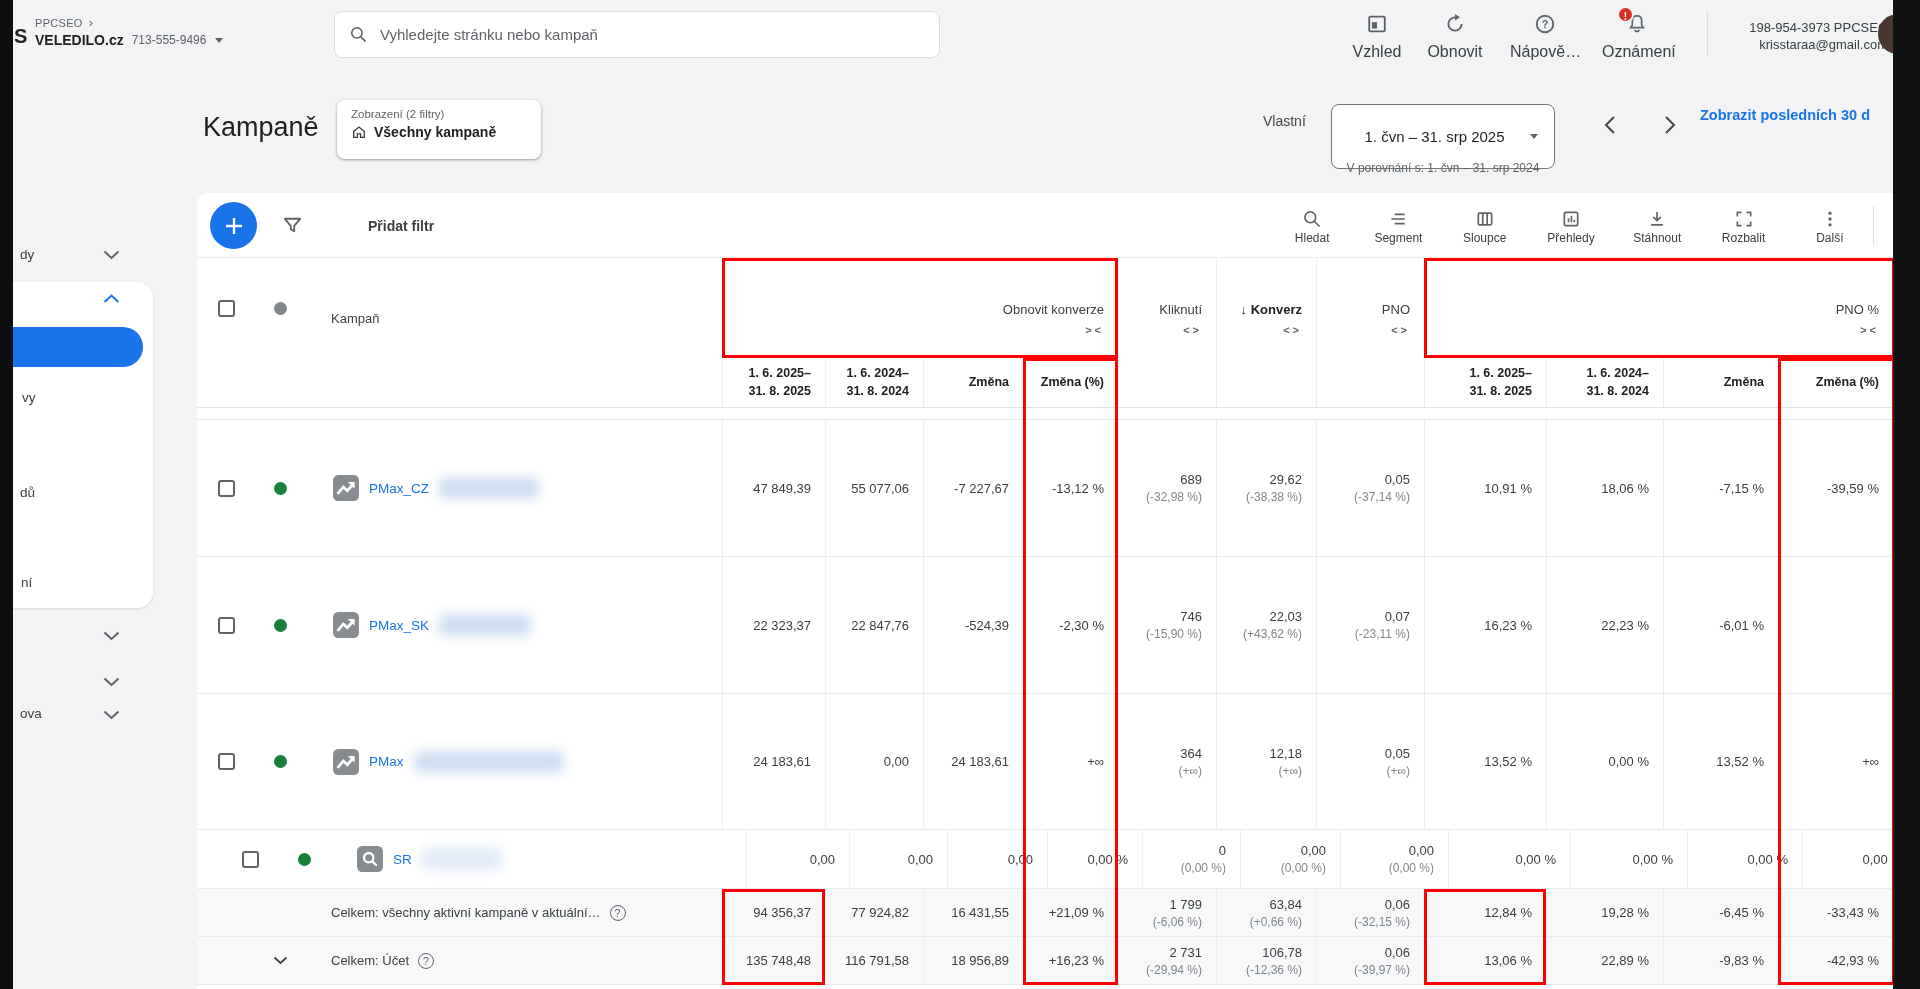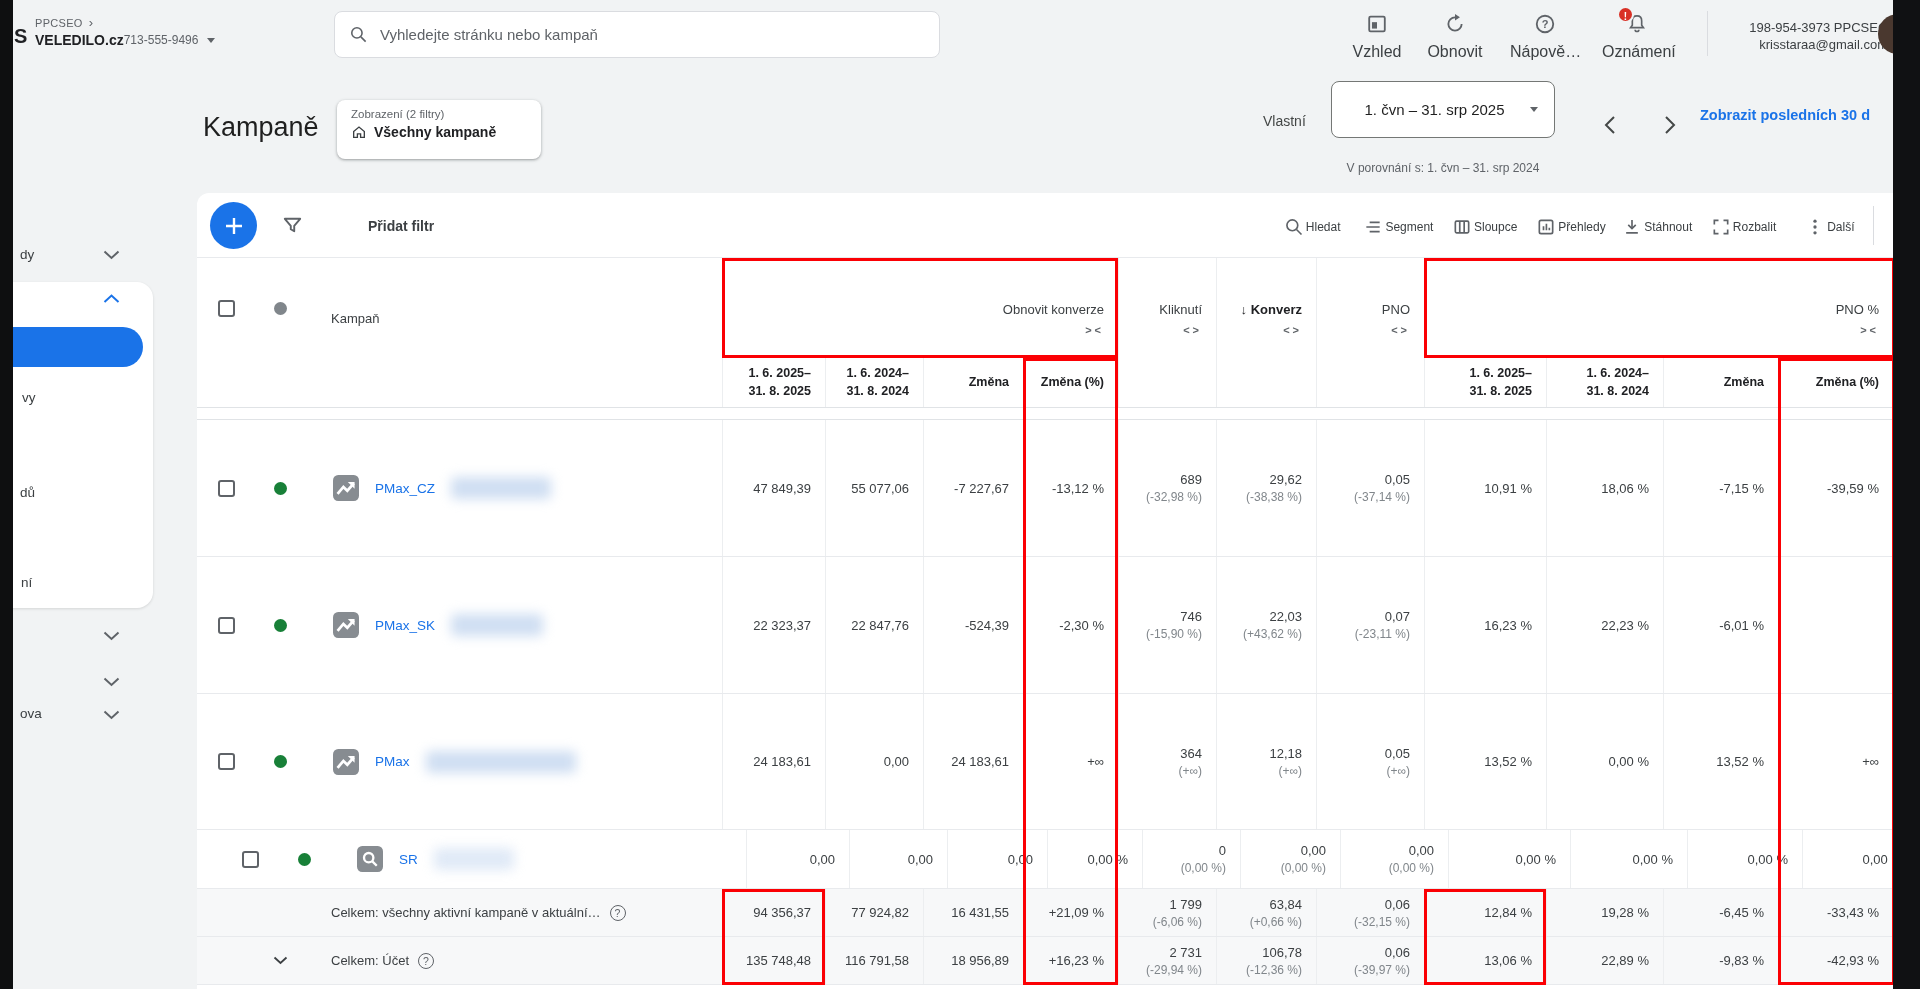--- a/index.html
+++ b/index.html
@@ -11,58 +11,58 @@
   .edge-left  { position:absolute; left:0; top:0; width:13px; height:989px; background:#0e0f10; z-index:60; }
   .edge-right { position:absolute; left:1893px; top:0; width:27px; height:989px; background:#101113; z-index:60; }
   .s-letter { position:absolute; left:14px; top:25px; font-size:20px; font-weight:700; color:#202124; z-index:55; }
   .avatar { position:absolute; left:1878px; top:14px; width:40px; height:40px; border-radius:50%; background:#4a382f; z-index:55; }
 
   
   .crumb { position:absolute; left:35px; top:15px; font-size:11px; color:#5f6368; letter-spacing:.3px; }
   .crumb .sep { margin-left:6px; font-size:13px; color:#5f6368; }
   .acct-line { position:absolute; left:35px; top:32px; display:flex; align-items:center; }
   .acct-name { font-size:14px; font-weight:700; color:#202124; }
-  .acct-id { font-size:12px; color:#5f6368; }
+  .acct-id { font-size:12px; color:#5f6368; margin-left:8px; }
   .caret { width:0; height:0; border-left:4.5px solid transparent; border-right:4.5px solid transparent; border-top:5px solid #5f6368; margin-left:9px; }
   .searchbox { position:absolute; left:334px; top:11px; width:606px; height:47px; background:#fff; border:1px solid #dadce0; border-radius:8px; display:flex; align-items:center; padding:0 14px; }
   .searchbox svg { flex:0 0 auto; }
   .searchbox input { border:none; outline:none; flex:1; margin-left:12px; font-size:15px; color:#3c4043; background:transparent; font-family:"Liberation Sans",sans-serif; }
   .searchbox input::placeholder { color:#5f6368; }
   .top-action { position:absolute; top:13px; width:70px; text-align:center; color:#5f6368; cursor:pointer; }
   .top-action .lbl { font-size:16px; color:#3c4043; margin-top:4px; white-space:nowrap; }
   .badge { position:absolute; top:-7px; right:14px; width:17px; height:17px; background:#d93025; border-radius:50%; color:#fff; font-size:10px; font-weight:700; line-height:17px; text-align:center; border:2px solid #f1f3f4; }
   .top-divider { position:absolute; left:1707px; top:11px; height:45px; border-left:1px solid #dadce0; }
   .profile { position:absolute; left:1712px; top:19px; width:176px; text-align:right; font-size:13px; color:#3c4043; line-height:17px; }
 
   
   .page-title { position:absolute; left:203px; top:112px; font-size:27px; color:#1f1f1f; }
   .view-chip { position:absolute; left:337px; top:100px; width:204px; height:59px; background:#fff; border-radius:8px; box-shadow:0 1px 2px rgba(60,64,67,.3), 0 1px 3px 1px rgba(60,64,67,.15); padding:8px 14px; cursor:pointer; }
   .view-chip .l1 { font-size:11.5px; color:#5f6368; }
   .view-chip .l2 { display:flex; align-items:center; gap:7px; margin-top:4px; font-size:14px; font-weight:700; color:#202124;text-align:right; }
   .range-type { position:absolute; left:1263px; top:113px; font-size:14px; color:#444746; }
-  .datebox { position:absolute; left:1331px; top:81px; width:224px; height:57px; background:#fff; border:1px solid #747775; border-radius:8px; display:flex; align-items:center; padding:16px 16px; cursor:pointer; }
+  .datebox { position:absolute; left:1331px; top:104px; width:224px; height:65px; background:#fff; border:1px solid #747775; border-radius:8px; display:flex; align-items:center; padding:16px 16px; cursor:pointer; }
   .datebox .txt { font-size:15px; color:#1f1f1f; flex:1; text-align:center; }
   .compare-note { position:absolute; left:1311px; top:161px; width:264px; text-align:center; font-size:12px; color:#5f6368; }
   .nav-arrow { position:absolute; top:105px; width:40px; height:40px; display:flex; align-items:center; justify-content:center; cursor:pointer; color:#444746; }
   .quick-link { position:absolute; left:1700px; top:107px; width:190px; overflow:hidden; white-space:nowrap; font-size:14.5px; font-weight:700; color:#1a73e8; cursor:pointer; }
 
   
   .side-frag { position:absolute; font-size:13.5px; color:#3c4043; z-index:5; }
   .side-chev { position:absolute; z-index:20; cursor:pointer; }
   .nav-card { position:absolute; left:-12px; top:282px; width:165px; height:326px; background:#fff; border-radius:16px; box-shadow:0 1px 3px rgba(0,0,0,.12); z-index:4; }
   .nav-pill { position:absolute; left:-12px; top:327px; width:155px; height:40px; background:#1a73e8; border-radius:0 20px 20px 0; z-index:6; cursor:pointer; }
 
   
   .panel { position:absolute; left:197px; top:193px; width:1696px; height:796px; background:#fff; border-radius:12px 0 0 0; z-index:10; overflow:hidden; }
   .toolbar { position:relative; height:65px; border-bottom:1px solid #e8eaed; }
   .plus-btn { position:absolute; left:13px; top:9px; width:47px; height:47px; border-radius:50%; background:#1a73e8; display:flex; align-items:center; justify-content:center; cursor:pointer; }
   .funnel-btn { position:absolute; left:84px; top:21px; color:#5f6368; cursor:pointer; }
   .addfilter { position:absolute; left:171px; top:0; height:65px; display:flex; align-items:center; font-size:14px; font-weight:700; color:#3c4043; cursor:pointer; }
   .tools { position:absolute; left:1072px; top:0; width:604px; height:65px; display:flex; }
-  .tool { flex:1; display:flex; flex-direction:row; align-items:center; justify-content:center; gap:2px; color:#5f6368; cursor:pointer; padding-top:2px; }
+  .tool { flex:1; display:flex; flex-direction:column; align-items:center; justify-content:center; gap:2px; color:#5f6368; cursor:pointer; padding-top:2px; }
   .tool .lbl { font-size:12px; color:#3c4043; white-space:nowrap; }
   .tools-divider { position:absolute; left:1676px; top:13px; height:39px; border-left:1px solid #dadce0; }
 
   .tr { display:grid; grid-template-columns:58px 50px 417px 103px 98px 100px 95px 98px 100px 108px 122px 117px 115px 115px; }
   .td { display:flex; align-items:center; }
   .num { justify-content:flex-end; padding-right:14px; font-size:13px; color:#3c4043; border-left:1px solid #eceef0; }
   .num.two { flex-direction:column; align-items:flex-end; justify-content:center; }
   .sub-val { font-size:12px; color:#80868b; margin-top:3px; }
   .c-check { justify-content:center; }
   .c-dot { justify-content:center; }
@@ -78,21 +78,21 @@
   .sorted { font-weight:700; color:#202124; }
   .gc4{grid-column:4/span 4;} .gc8{grid-column:8;} .gc9{grid-column:9;} .gc10{grid-column:10;} .gc11{grid-column:11/span 4;}
   .sc4{grid-column:4;} .sc5{grid-column:5;} .sc6{grid-column:6;} .sc7{grid-column:7;} .sc11{grid-column:11;} .sc12{grid-column:12;} .sc13{grid-column:13;} .sc14{grid-column:14;}
 
   .r-sub { height:50px; border-bottom:1px solid #e0e3e6; }
   .sh { flex-direction:column; align-items:flex-end; justify-content:center; padding-right:14px; font-size:12.5px; font-weight:700; color:#202124; line-height:1.4; cursor:pointer; }
   .gap-row { height:12px; border-bottom:1px solid #e0e3e6; }
 
   .body-r { border-bottom:1px solid #e8eaed; }
   .h137{height:137px;} .h136{height:136px;} .h59{height:59px;padding-left:24px;} .h48{height:48px; background:#f7f8f9;}
-  .c-name { padding-left:28px; gap:16px; overflow:hidden; white-space:nowrap; }
+  .c-name { padding-left:28px; gap:10px; overflow:hidden; white-space:nowrap; }
   .cicon { width:26px; height:26px; flex:0 0 auto; }
   .clink { font-size:13.5px; color:#1a73e8; text-decoration:none; cursor:pointer; }
   .blurred { height:22px; border-radius:4px; background:#cfdef2; filter:blur(6px); flex:0 0 auto; }
   .tot-label { padding-left:26px; gap:9px; font-size:13px; color:#3c4043; overflow:hidden; white-space:nowrap; }
   .help { width:16px; height:16px; border:1.5px solid #5f6368; border-radius:50%; color:#5f6368; font-size:10.5px; display:inline-flex; align-items:center; justify-content:center; flex:0 0 auto; cursor:pointer; }
   .help::before { content:"?"; }
   .plus-glyph { color:#fff; }
 
   .ann { position:absolute; border:3px solid #fb0004; pointer-events:none; z-index:30; }
   .ann.r1 { left:525px; top:65px;  width:396px; height:100px; }

